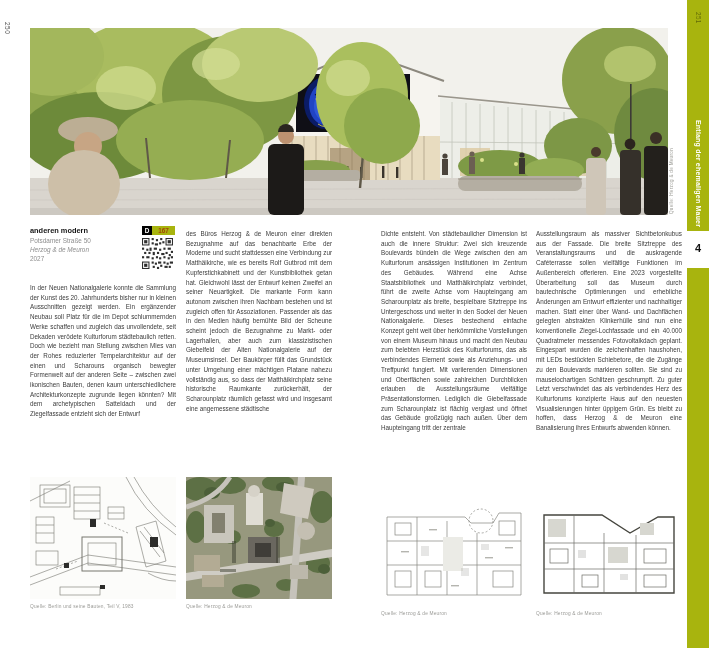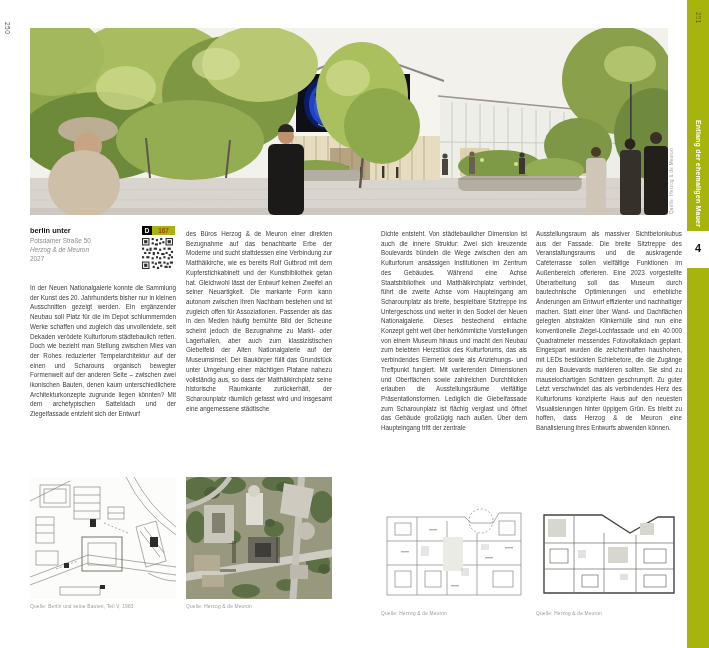--- a/index.html
+++ b/index.html
@@ -227,21 +227,21 @@
   <div class="hero-credit">Quelle: Herzog &amp; de Meuron</div>
 
   <div class="strip-top" style="background:#a8b40e;">
     <div class="strip-num vtext">251</div>
     <div class="strip-title vtext">Entlang der ehemaligen Mauer</div>
   </div>
   <div class="chapter-num">4</div>
   <div class="strip-bottom" style="background:#a8b40e;"></div>
 
   <div class="art-header">
-    <div class="art-title">berlin unter</div>
+    <div class="art-title">anderen modern</div>
     <div class="art-sub">Potsdamer Straße 50</div>
     <div class="art-sub it">Herzog &amp; de Meuron</div>
     <div class="art-sub">2027</div>
   </div>
 
   <div class="badge">
     <span class="badge-d">D</span>
     <span class="badge-no" style="background:#a8b40e;color:#a34508;">167</span>
   </div>
   <div class="qr">

